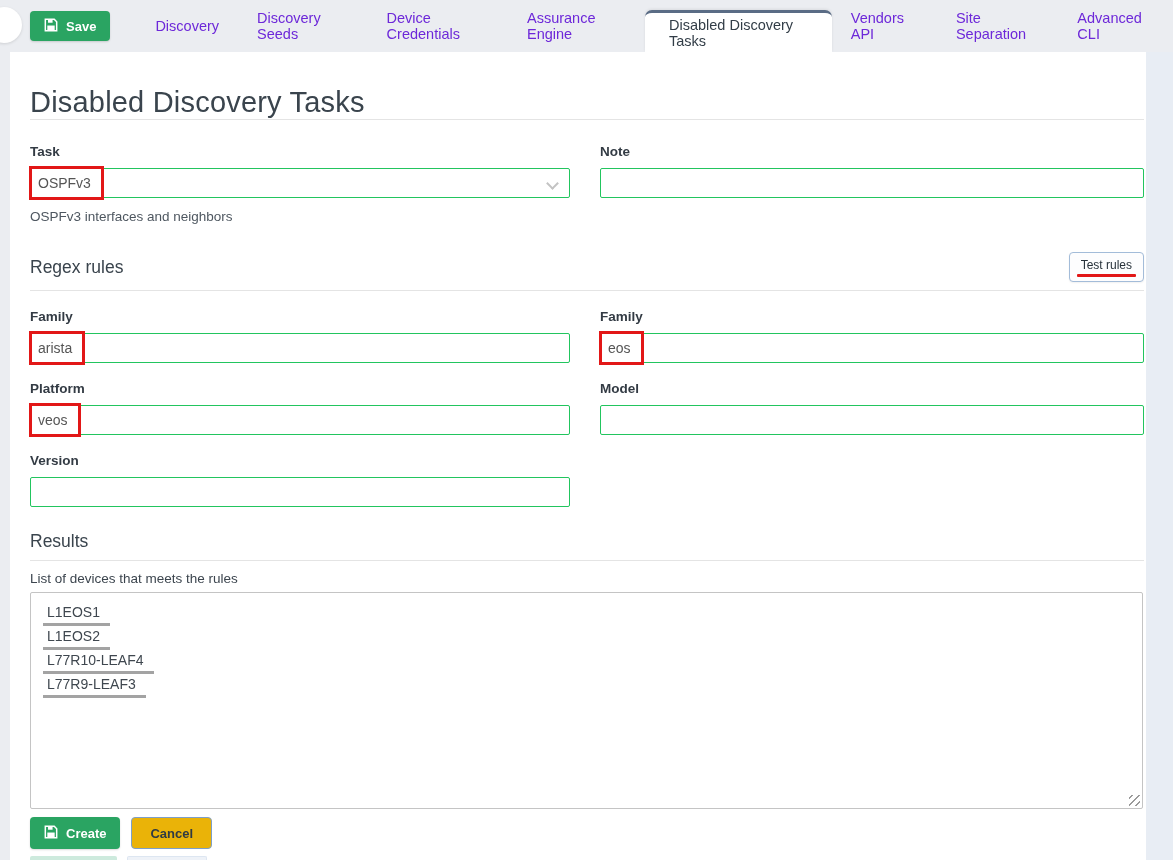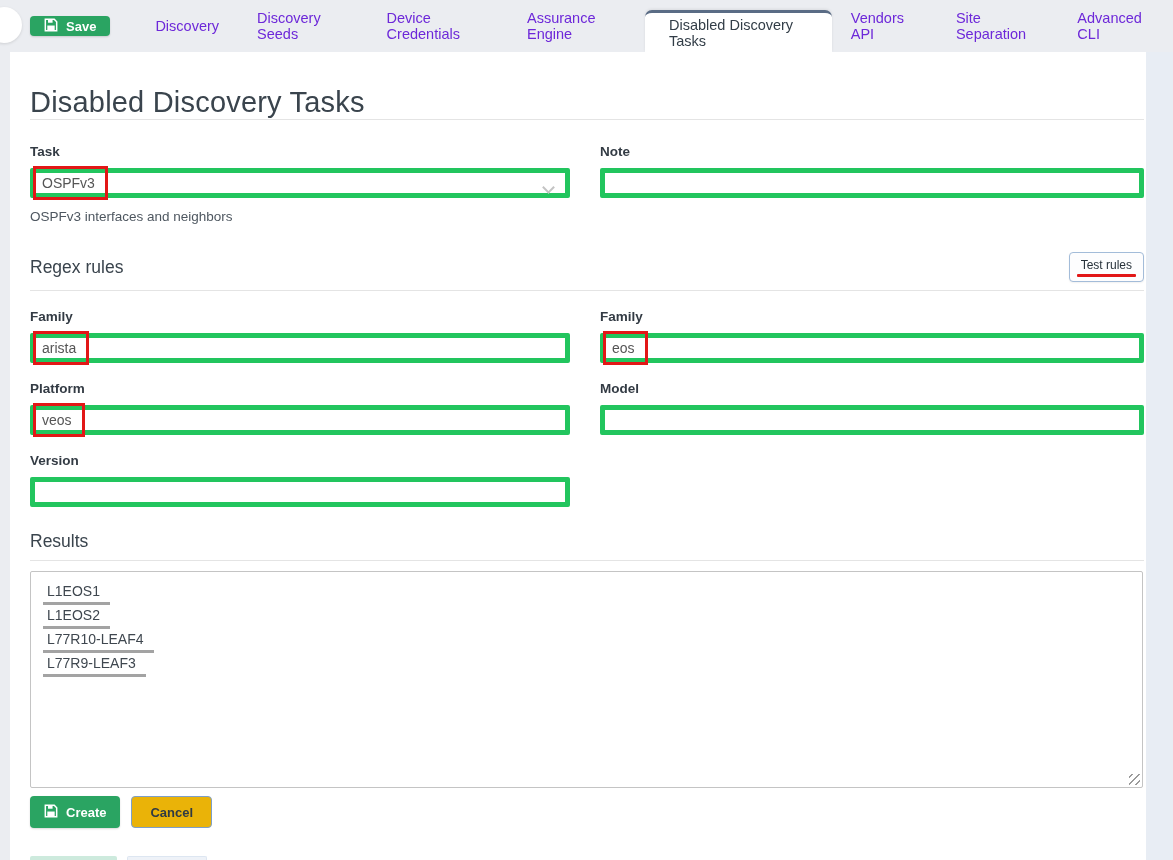--- a/index.html
+++ b/index.html
@@ -2,38 +2,38 @@
 <html><head>
 <meta charset="utf-8">
 <style>
   * { margin:0; padding:0; box-sizing:border-box; }
   html,body { width:1173px; height:860px; font-family:"Liberation Sans", sans-serif; background:#ebedf1; overflow:hidden; }
 
   
   .tabbar { position:relative; height:52px; background:#ebedf1; display:flex; align-items:stretch; width:1173px; }
   .notch { position:absolute; left:-14px; top:7px; width:36px; height:36px; background:#fff; border-radius:50%; box-shadow:0 1px 3px rgba(0,0,0,.12); }
   .savewrap { display:flex; align-items:center; margin-left:30px; margin-right:26px; }
-  .btn-green { display:inline-flex; align-items:center; gap:8px; background:#2aa462; color:#fff; border:none; border-radius:4px; height:20px; padding:0 14px; font-size:13px; font-weight:700; font-family:inherit; cursor:pointer; box-shadow:0 1px 2px rgba(0,0,0,.15); }
+  .btn-green { display:inline-flex; align-items:center; gap:8px; background:#2aa462; color:#fff; border:none; border-radius:4px; height:30px; padding:0 14px; font-size:13px; font-weight:700; font-family:inherit; cursor:pointer; box-shadow:0 1px 2px rgba(0,0,0,.15); }
   .tab { display:flex; align-items:center; padding:3px 19px; font-size:14.5px; color:#6d28d9; cursor:pointer; }
   .tab.active { background:#fff; border-top:3px solid #5a6c85; border-radius:7px 7px 0 0; margin-top:10px; height:42px; align-self:flex-end; color:#323d47; padding:0 24px; box-shadow:0 -1px 3px rgba(0,0,0,.08); }
 
   
   .main { display:flex; height:808px; }
   .leftstrip { width:10px; background:#ebedf1; }
   .rightstrip { width:27px; background:#e8edf4; }
   .panel { width:1136px; background:#fff; position:relative; }
   .content { padding:0 2px 0 20px; }
 
   h1.page-title { font-size:29px; font-weight:400; color:#3a444d; padding-top:34px; letter-spacing:.2px; }
   hr.rule { border:none; border-top:1px solid #e4e4e4; margin:0; }
   .title-rule { margin-top:12px; }
 
   .grid2 { display:grid; grid-template-columns:540px 544px; column-gap:30px; }
   .fieldlabel { font-size:13.5px; font-weight:700; color:#333b44; margin-bottom:9px; }
-  .input { position:relative; height:30px; border:5px solid #22c55e; border-radius:2px; background:#fff; display:flex; align-items:center; font-size:14px; color:#555; overflow:visible; }
+  .input { position:relative; height:30px; border:1px solid #22c55e; border-radius:2px; background:#fff; display:flex; align-items:center; font-size:14px; color:#555; overflow:visible; }
   .redbox { display:inline-flex; align-items:center; height:34px; border:3px solid #e21717; padding:0 10px 0 6px; margin-left:-2px; background:transparent; white-space:nowrap; }
   .chevron { position:absolute; right:12px; top:10px; width:9px; height:9px; border-right:2px solid #c3c3c3; border-bottom:2px solid #c3c3c3; transform:rotate(45deg); }
   .helptext { font-size:13.5px; color:#4e5760; margin-top:11px; }
 
   .sectionrow { display:flex; align-items:center; justify-content:space-between; }
   .sectiontitle { font-size:17.5px; font-weight:400; color:#3a444d; }
   .btn-test { background:#fdfdfe; border:1px solid #a3bcd9; border-radius:4px; padding:5px 11px 4px; font-size:12px; font-weight:400; color:#27313a; font-family:inherit; cursor:pointer; box-shadow:0 1px 2px rgba(0,0,0,.06); }
   .btn-test .uline { display:block; height:3px; background:#e21717; margin-top:2px; margin-left:-4px; margin-right:-4px; border-radius:1px; }
 
   .listlabel { font-size:13.5px; color:#3c454e; margin-bottom:6px; }
@@ -171,20 +171,21 @@
       <div class="grid2 mt18">
         <div>
           <div class="fieldlabel">Version</div>
           <input class="input" style="width: 100%; padding: 0px 8px;" value="">
         </div>
         <div></div>
       </div>
 
       <div class="sectiontitle mt24">Results</div>
       <hr class="rule" style="margin-top:8px; margin-bottom:10px;">
+      <div class="listlabel">List of devices that meets the rules</div>
 
       <div class="textarea">
         <div class="devline"><span>L1EOS1</span></div>
         <div class="devline"><span>L1EOS2</span></div>
         <div class="devline"><span>L77R10-LEAF4</span></div>
         <div class="devline"><span>L77R9-LEAF3</span></div>
         <div class="resize-handle"></div>
       </div>
 
       <div class="actions">

